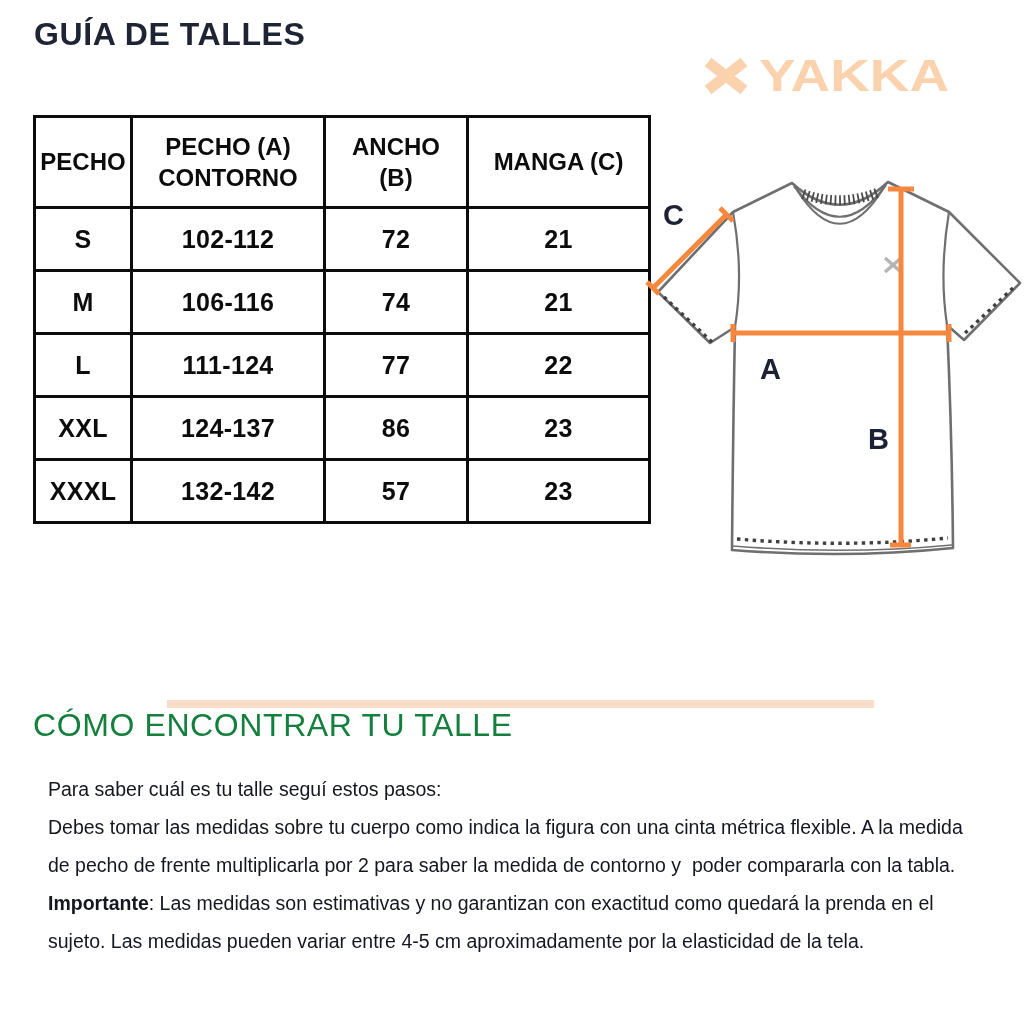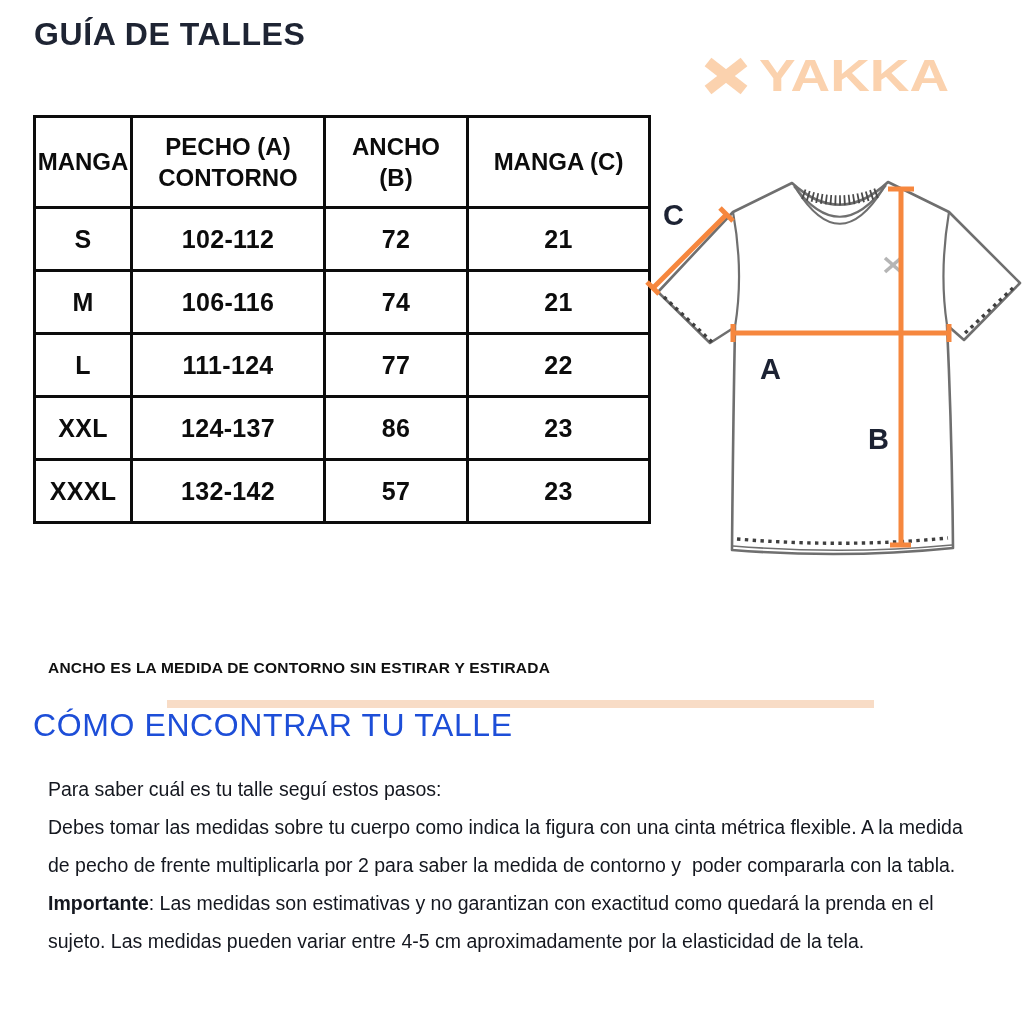--- a/index.html
+++ b/index.html
@@ -13,21 +13,21 @@
   .logo{position:absolute;left:703px;top:55px;width:252px;height:42px;}
   
   table.size-table{position:absolute;left:33px;top:115px;width:615px;border-collapse:collapse;table-layout:fixed;}
   .size-table th,.size-table td{border:3px solid #0c0c0c;text-align:center;vertical-align:middle;color:#0c0c0c;padding:0;}
   .size-table thead th{height:88px;font-size:24px;font-weight:600;line-height:1.3;}
   .size-table tbody td{height:60px;font-size:25px;font-weight:600;letter-spacing:.3px;}
   .hdr-line{display:block;}
   
   .footnote{position:absolute;left:48px;top:659px;font-size:15.5px;font-weight:700;letter-spacing:.2px;color:#101010;}
   .divider{position:absolute;left:167px;top:700px;width:707px;height:8px;background:#f8dcc6;}
-  .how-to-heading{position:absolute;left:33px;top:707px;font-size:32px;font-weight:400;letter-spacing:.6px;color:#1d4ed8;margin:0;}
+  .how-to-heading{position:absolute;left:33px;top:707px;font-size:32px;font-weight:400;letter-spacing:.6px;color:#15803d;margin:0;}
   .paragraphs{position:absolute;left:48px;top:770px;width:918px;font-size:19.5px;line-height:38px;color:#14171f;}
   .paragraphs p{margin:0;}
   .paragraphs p + p{}
   .paragraphs span,.paragraphs strong{white-space:pre-wrap;}
   .paragraphs strong{font-weight:700;}
   
   .diagram{position:absolute;left:640px;top:150px;width:384px;height:420px;}
 </style>
 </head>
 <body>
@@ -46,21 +46,21 @@
 
   <table class="size-table">
     <colgroup>
         <col style="width:97px">
         <col style="width:193px">
         <col style="width:143px">
         <col style="width:182px">
       </colgroup>
     <thead>
       <tr>
-        <th>MANGA</th>
+        <th>PECHO</th>
         <th>
             <span class="hdr-line">PECHO (A)</span>
             <span class="hdr-line">CONTORNO</span>
           </th>
         <th>
             <span class="hdr-line">ANCHO</span>
             <span class="hdr-line">(B)</span>
           </th>
         <th>MANGA (C)</th>
       </tr>
@@ -92,21 +92,20 @@
       </tr>
       <tr>
         <td>XXXL</td>
         <td>132-142</td>
         <td>57</td>
         <td>23</td>
       </tr>
     </tbody>
   </table>
 
-  <div class="footnote">ANCHO ES LA MEDIDA DE CONTORNO SIN ESTIRAR Y ESTIRADA</div>
 
   <div class="divider"></div>
 
   <h2 class="how-to-heading">CÓMO ENCONTRAR TU TALLE</h2>
 
   <div class="paragraphs">
     <p><span>Para saber cuál es tu talle seguí estos pasos:</span><br><span>Debes tomar las medidas sobre tu cuerpo como indica la figura con una cinta métrica flexible. A la medida de pecho de frente multiplicarla por 2 para saber la medida de contorno y  poder compararla con la tabla.</span></p>
     <p><strong>Importante</strong><span>: Las medidas son estimativas y no garantizan con exactitud como quedará la prenda en el sujeto. Las medidas pueden variar entre 4-5 cm aproximadamente por la elasticidad de la tela.</span></p>
   </div>
 

